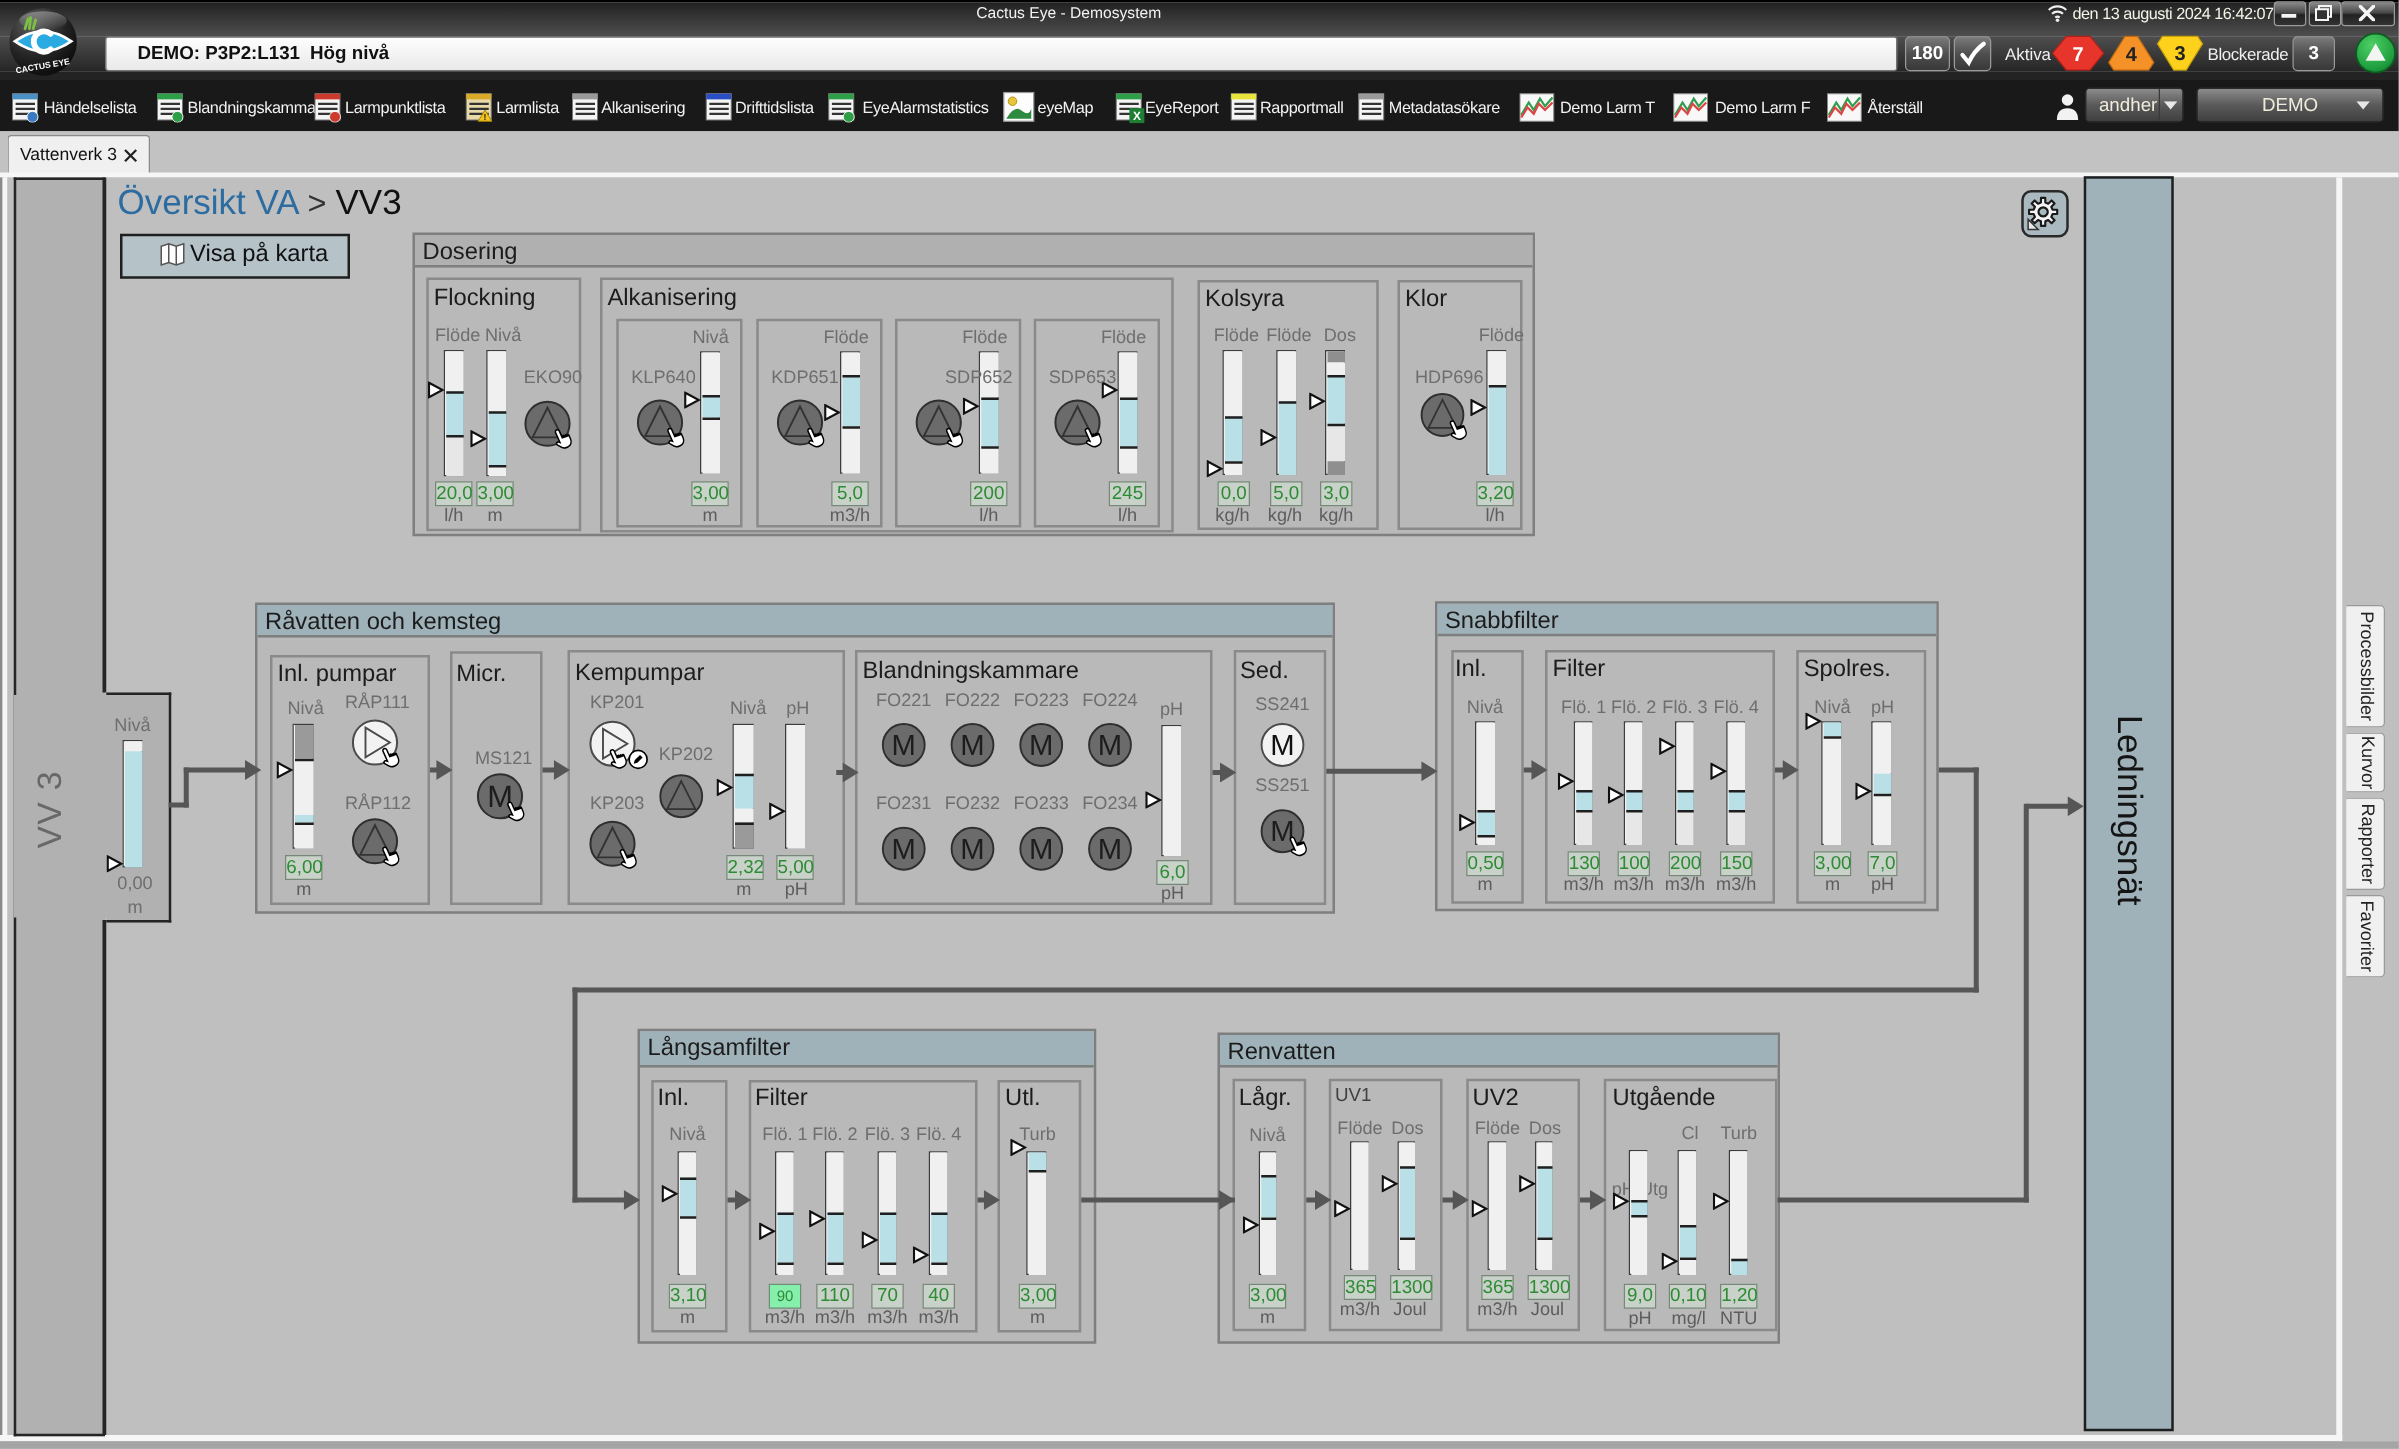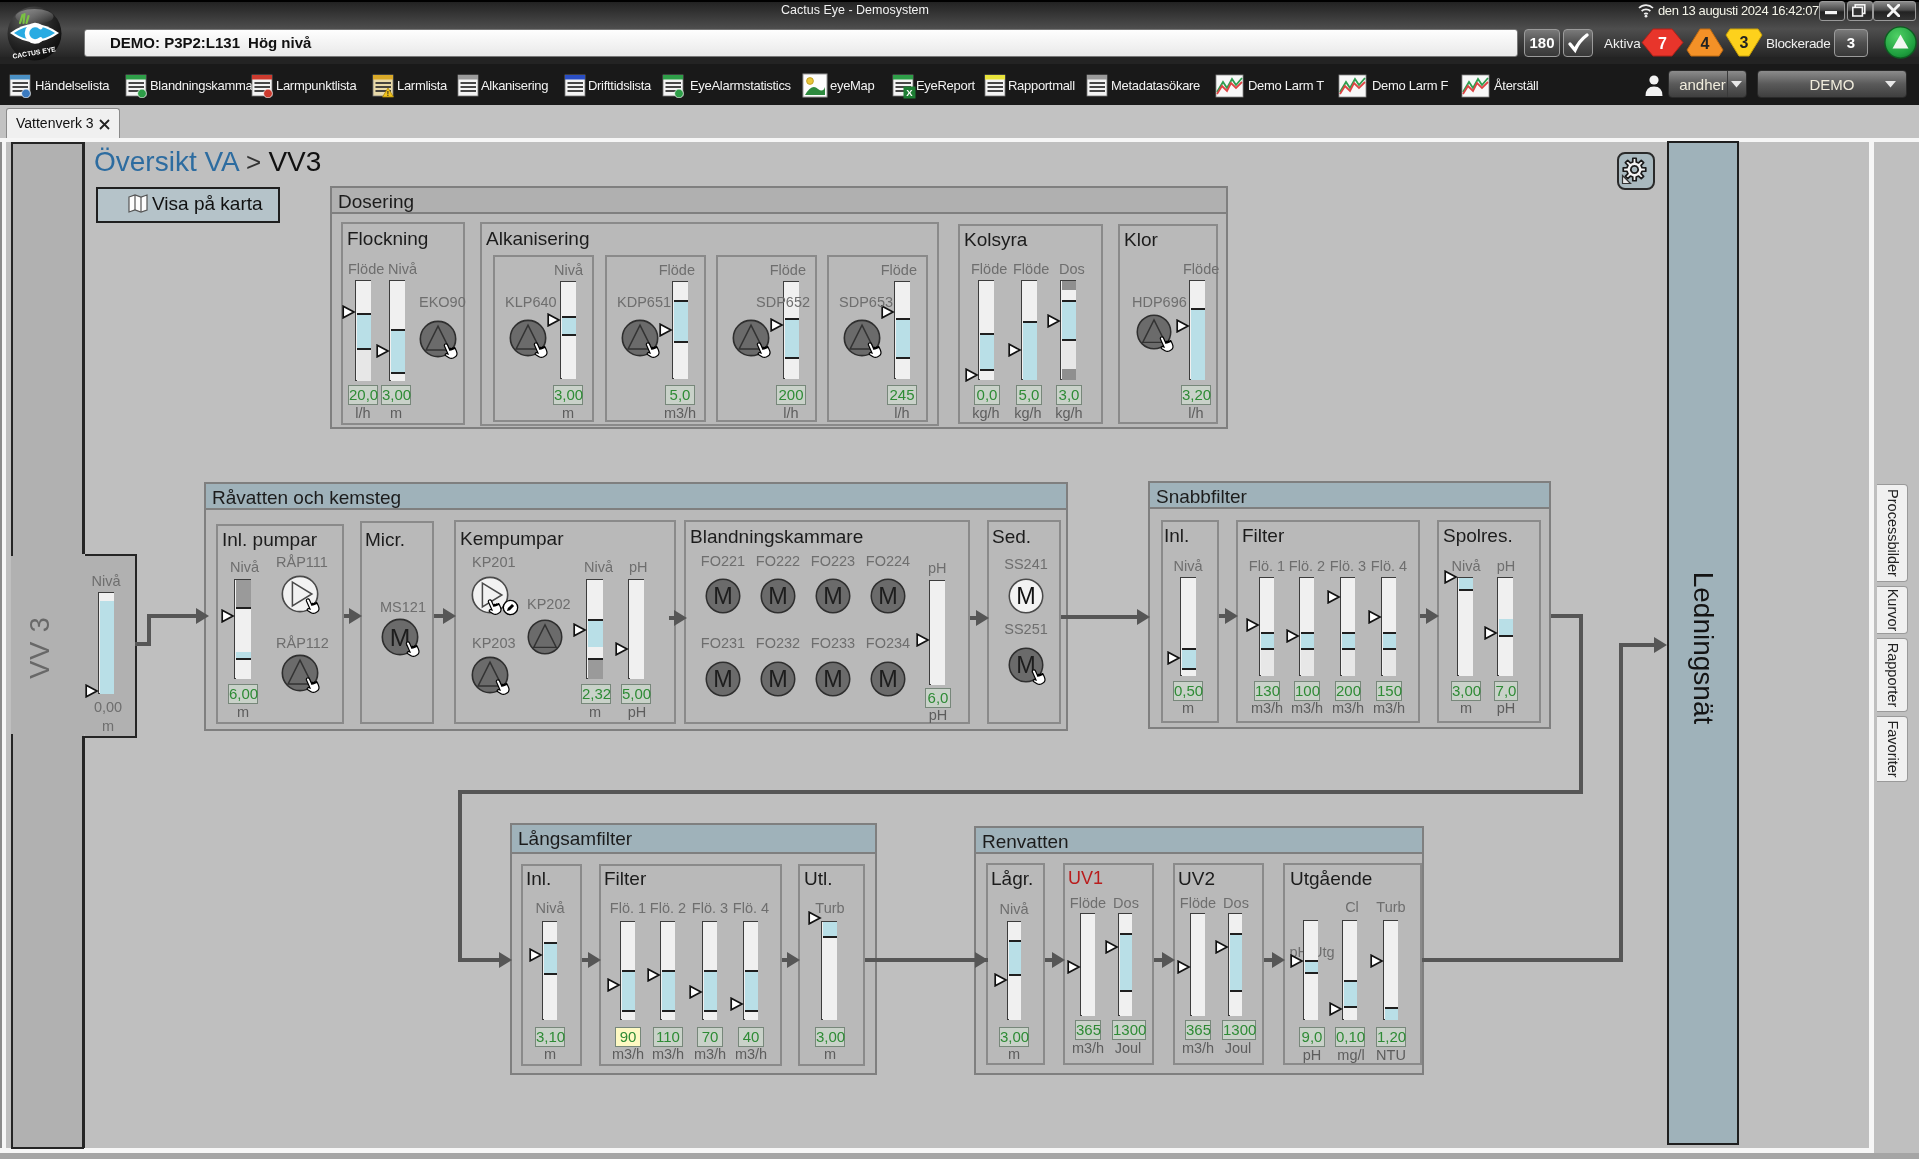--- a/index.html
+++ b/index.html
@@ -732,21 +732,21 @@
 <div style="position:absolute;left:599px;top:864px;width:179px;height:198px;background:#b9b9b9;border:2px solid #8a8a8a;"></div>
 <div style="position:absolute;left:604px;top:869px;font-size:19px;color:#1c1c1c;white-space:nowrap;line-height:1.1;">Filter</div>
 <div style="position:absolute;left:568px;top:901px;width:120px;font-size:14.5px;color:#6e6e6e;text-align:center;white-space:nowrap;line-height:1.1;">Flö. 1</div>
 <div style="position:absolute;left:620px;top:921px;width:13px;height:97px;background:#f0f0f0;border:1.5px solid #3c3c3c;"></div>
 <div style="position:absolute;left:621.5px;top:922px;width:13px;height:48px;background:#f0f0f0;"></div>
 <div style="position:absolute;left:621.5px;top:970px;width:13px;height:40px;background:#b9dfe7;border-top:2px solid #1f1f1f;box-sizing:border-box;"></div>
 <div style="position:absolute;left:621.5px;top:1010px;width:13px;height:10px;background:#f0f0f0;border-top:2px solid #1f1f1f;box-sizing:border-box;"></div>
 <svg style="position:absolute;left:607px;top:978px" width="14" height="14">
     <path d="M1.2,1.2 L12,7 L1.2,12.8 Z" fill="#fff" stroke="#111" stroke-width="1.7"></path>
   </svg>
-<div style="position:absolute;left:615px;top:1027px;width:24px;height:18px;background:#fef9c3;border:1px solid #77877a;font-size:15px;color:#2e8b35;text-align:center;line-height:18px;">90</div>
+<div style="position:absolute;left:615px;top:1027px;width:24px;height:18px;background:#86efac;border:1px solid #77877a;font-size:12px;color:#2e8b35;text-align:center;line-height:18px;">90</div>
 <div style="position:absolute;left:568px;top:1047px;width:120px;font-size:14.5px;color:#5d5d5d;text-align:center;white-space:nowrap;line-height:1.1;">m3/h</div>
 <div style="position:absolute;left:608px;top:901px;width:120px;font-size:14.5px;color:#6e6e6e;text-align:center;white-space:nowrap;line-height:1.1;">Flö. 2</div>
 <div style="position:absolute;left:660px;top:921px;width:13px;height:97px;background:#f0f0f0;border:1.5px solid #3c3c3c;"></div>
 <div style="position:absolute;left:661.5px;top:922px;width:13px;height:48px;background:#f0f0f0;"></div>
 <div style="position:absolute;left:661.5px;top:970px;width:13px;height:40px;background:#b9dfe7;border-top:2px solid #1f1f1f;box-sizing:border-box;"></div>
 <div style="position:absolute;left:661.5px;top:1010px;width:13px;height:10px;background:#f0f0f0;border-top:2px solid #1f1f1f;box-sizing:border-box;"></div>
 <svg style="position:absolute;left:647px;top:968px" width="14" height="14">
     <path d="M1.2,1.2 L12,7 L1.2,12.8 Z" fill="#fff" stroke="#111" stroke-width="1.7"></path>
   </svg>
 <div style="position:absolute;left:653px;top:1027px;width:28px;height:18px;background:#c9d2c9;border:1px solid #77877a;font-size:15px;color:#2e8b35;text-align:center;line-height:18px;">110</div>
@@ -791,21 +791,21 @@
 <div style="position:absolute;left:1007px;top:921px;width:12px;height:97px;background:#f0f0f0;border:1.5px solid #3c3c3c;"></div>
 <div style="position:absolute;left:1008.5px;top:922px;width:12px;height:18px;background:#f0f0f0;"></div>
 <div style="position:absolute;left:1008.5px;top:940px;width:12px;height:34px;background:#b9dfe7;border-top:2px solid #1f1f1f;box-sizing:border-box;"></div>
 <div style="position:absolute;left:1008.5px;top:974px;width:12px;height:46px;background:#f0f0f0;border-top:2px solid #1f1f1f;box-sizing:border-box;"></div>
 <svg style="position:absolute;left:994px;top:973px" width="14" height="14">
     <path d="M1.2,1.2 L12,7 L1.2,12.8 Z" fill="#fff" stroke="#111" stroke-width="1.7"></path>
   </svg>
 <div style="position:absolute;left:999px;top:1027px;width:28px;height:18px;background:#c9d2c9;border:1px solid #77877a;font-size:15px;color:#2e8b35;text-align:center;line-height:18px;">3,00</div>
 <div style="position:absolute;left:954px;top:1047px;width:120px;font-size:14.5px;color:#5d5d5d;text-align:center;white-space:nowrap;line-height:1.1;">m</div>
 <div style="position:absolute;left:1063px;top:863px;width:87px;height:198px;background:#b9b9b9;border:2px solid #8a8a8a;"></div>
-<div style="position:absolute;left:1068px;top:869px;font-size:18px;color:#b91c1c;white-space:nowrap;line-height:1.1;text-align:right;">UV1</div>
+<div style="position:absolute;left:1068px;top:869px;font-size:15px;color:#404040;white-space:nowrap;line-height:1.1;text-align:right;">UV1</div>
 <div style="position:absolute;left:1028px;top:896px;width:120px;font-size:14.5px;color:#6e6e6e;text-align:center;white-space:nowrap;line-height:1.1;">Flöde</div>
 <div style="position:absolute;left:1066px;top:896px;width:120px;font-size:14.5px;color:#6e6e6e;text-align:center;white-space:nowrap;line-height:1.1;">Dos</div>
 <div style="position:absolute;left:1080px;top:913px;width:13px;height:101px;background:#f0f0f0;border:1.5px solid #3c3c3c;"></div>
 <div style="position:absolute;left:1081.5px;top:914px;width:13px;height:102px;background:#f0f0f0;"></div>
 <svg style="position:absolute;left:1067px;top:960px" width="14" height="14">
     <path d="M1.2,1.2 L12,7 L1.2,12.8 Z" fill="#fff" stroke="#111" stroke-width="1.7"></path>
   </svg>
 <div style="position:absolute;left:1118px;top:913px;width:12px;height:101px;background:#f0f0f0;border:1.5px solid #3c3c3c;"></div>
 <div style="position:absolute;left:1119.5px;top:914px;width:12px;height:19px;background:#f0f0f0;"></div>
 <div style="position:absolute;left:1119.5px;top:933px;width:12px;height:57px;background:#b9dfe7;border-top:2px solid #1f1f1f;box-sizing:border-box;"></div>

